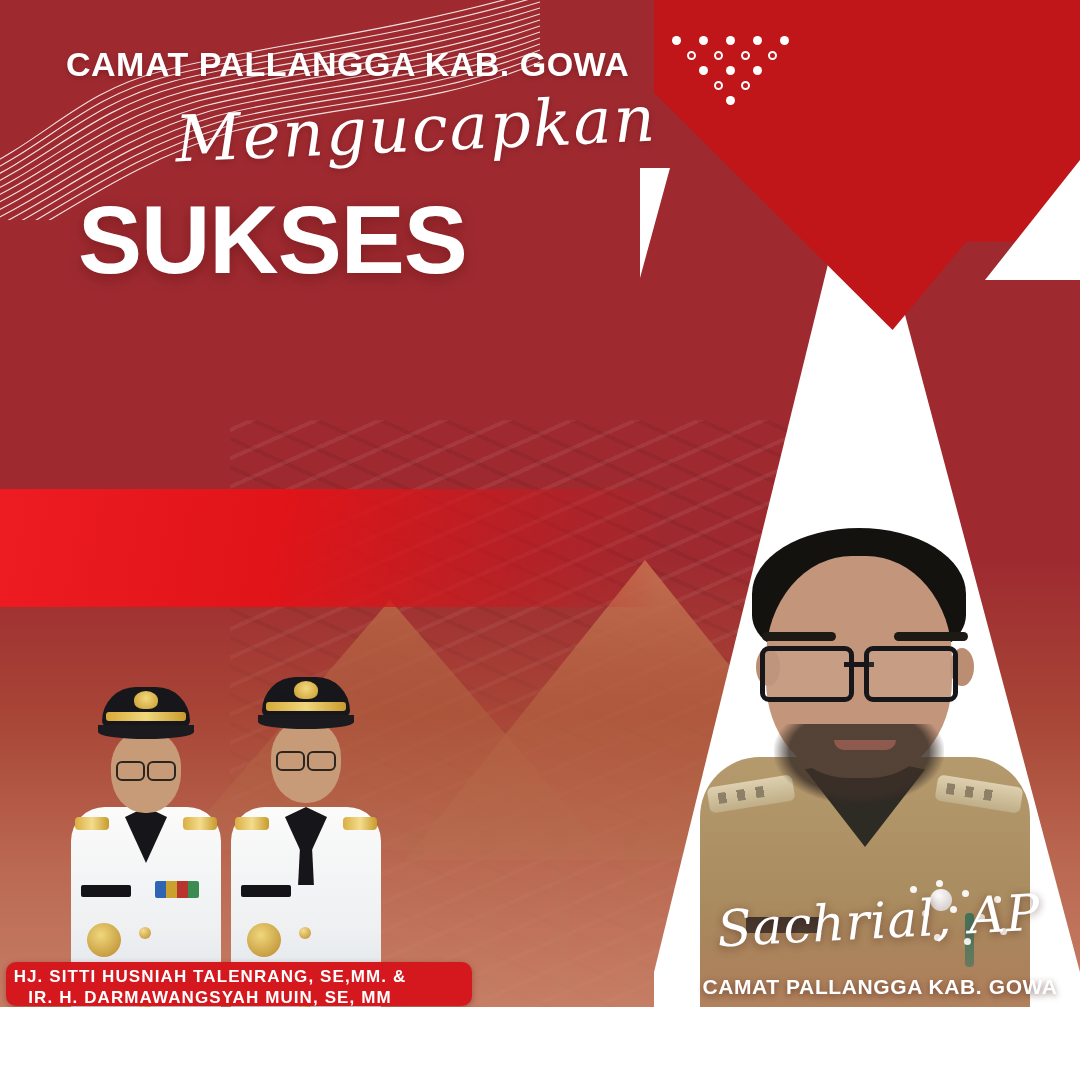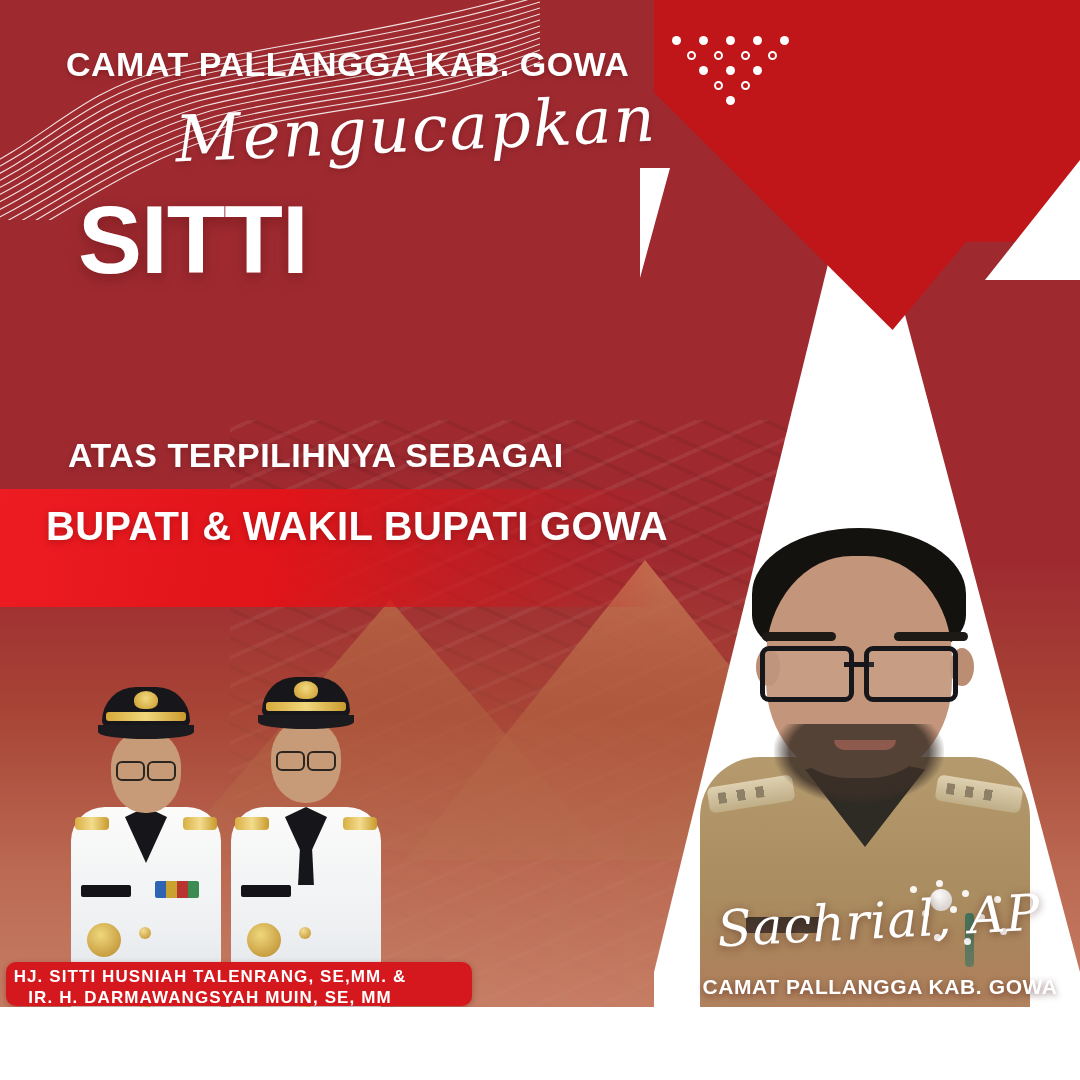--- a/index.html
+++ b/index.html
@@ -237,27 +237,25 @@
       <div class="dot" style="left:81px;top:38px;"></div>
       <div class="dot hollow" style="left:42px;top:53px;"></div>
       <div class="dot hollow" style="left:69px;top:53px;"></div>
       <div class="dot" style="left:54px;top:68px;"></div>
     </div>
 
     <div class="camat-top">CAMAT PALLANGGA KAB. GOWA</div>
     <div class="mengucapkan">Mengucapkan</div>
 
     <div class="headline">
-      <span class="l2">SITTI</span>
-    </div>
-
-    <div class="sub1">ATAS TERPILIHNYA SEBAGAI</div>
+      <span class="l2">SUKSES</span>
+    </div>
+
 
     <div class="banner"></div>
-    <div class="banner-txt">BUPATI &amp; WAKIL BUPATI GOWA</div>
 
 
     <div class="duo">
       <div class="person p-left">
         <div class="torso">
           <div class="lapel"></div>
           <div class="shoulder sh-l"></div>
           <div class="shoulder sh-r"></div>
           <div class="nametag"></div>
           <div class="ribbons"></div>

